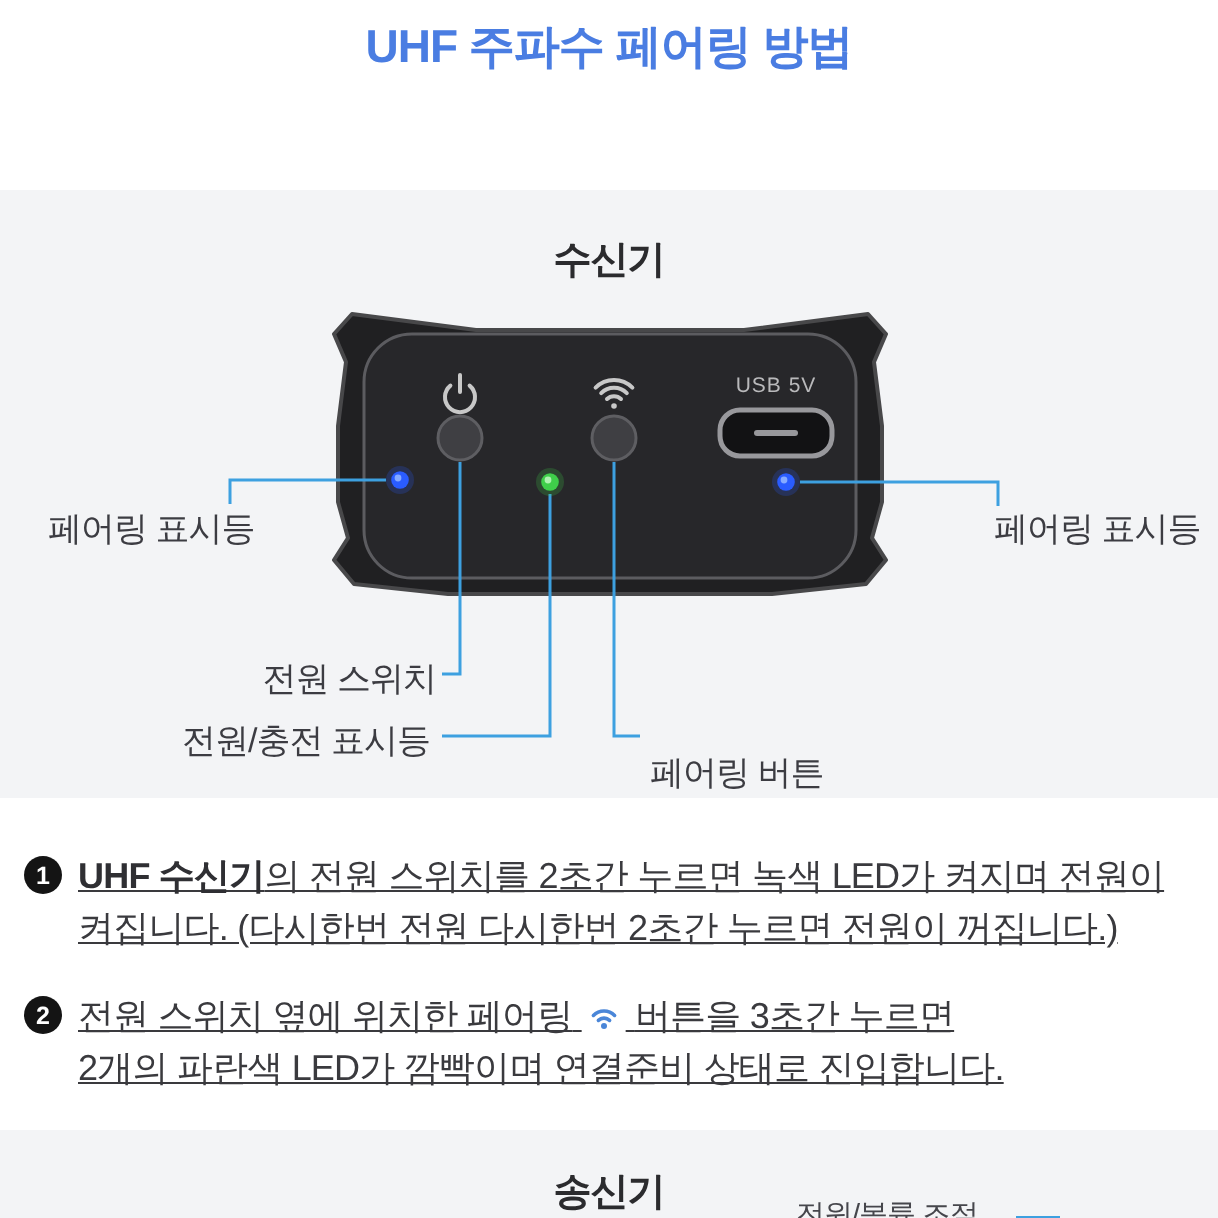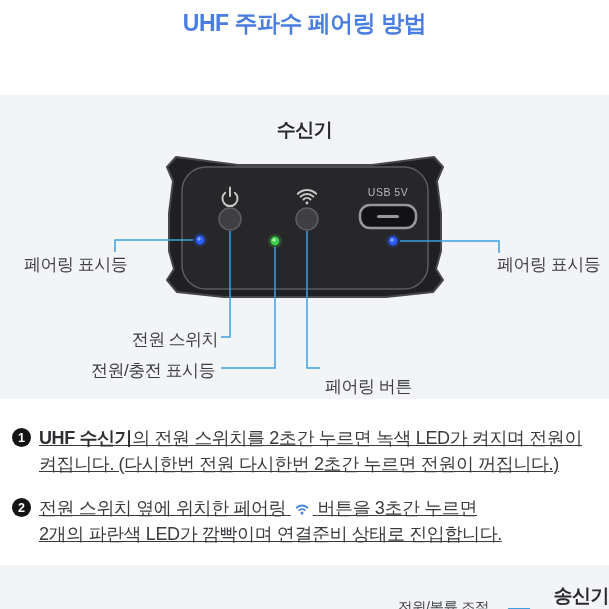--- a/index.html
+++ b/index.html
@@ -11,33 +11,33 @@
   .header{height:95px;display:flex;justify-content:center;background:#ffffff;}
   .page-title{color:#4a7de2;font-size:23px;font-weight:700;letter-spacing:-0.5px;margin-top:8px;}
   .section{position:relative;background:#f3f4f6;padding-left:31px;}
   .receiver-section{height:304px;}
   .section-heading{position:absolute;left:0;right:0;top:22px;text-align:center;
     font-size:19px;font-weight:700;color:#2b2b2e;letter-spacing:-0.5px;}
   .diagram-svg{position:absolute;left:0;top:0;}
   .callout-label{position:absolute;font-size:17px;color:#3c3c42;letter-spacing:-0.5px;white-space:nowrap;}
   .lbl-pair-left{left:24px;top:158px;}
   .lbl-pair-right{left:497px;top:158px;}
-  .lbl-power-switch{right:391px;top:233px;font-family:Liberation Serif, serif;}
+  .lbl-power-switch{right:391px;top:233px;}
   .lbl-power-charge{right:394px;top:264px;}
   .lbl-pair-btn{left:325px;top:280px;}
   .instructions{background:#ffffff;padding:26px 14px 0 12px;height:140px;}
   .step{display:flex;margin-bottom:18px;}
   .step-badge{flex:0 0 auto;width:19px;height:19px;border-radius:50%;background:#141414;color:#ffffff;
     font-size:12.5px;font-weight:700;display:flex;align-items:center;justify-content:center;
     margin-right:8px;margin-top:3px;}
   .step-text{font-size:18px;line-height:26px;color:#3a3a3e;letter-spacing:-0.4px;text-decoration:underline;}
   .step-text b{font-weight:700;color:#2f2f33;}
   .inline-wifi{display:inline-block;vertical-align:-1px;margin:0 3px;}
   .transmitter-section{height:44px;}
-  .tx-heading{top:18px;text-align:right;}
+  .tx-heading{top:18px;}
   .tx-partial-label{position:absolute;left:398px;top:33px;font-size:14.5px;color:#46464c;
     letter-spacing:-0.5px;white-space:nowrap;}
   .tx-callout{position:absolute;left:508px;top:43px;width:22px;height:0;border-top:1.5px solid #3da0e0;}
 </style>
 </head>
 <body>
 
 <div class="header">
   <div class="page-title">UHF 주파수 페어링 방법</div>
 </div>

